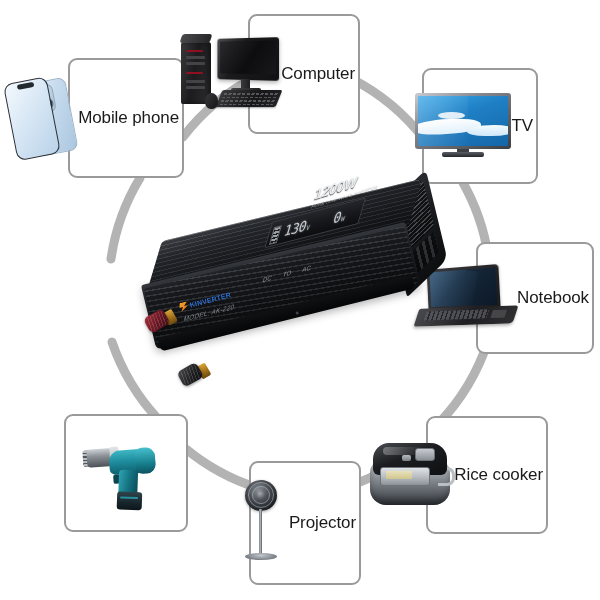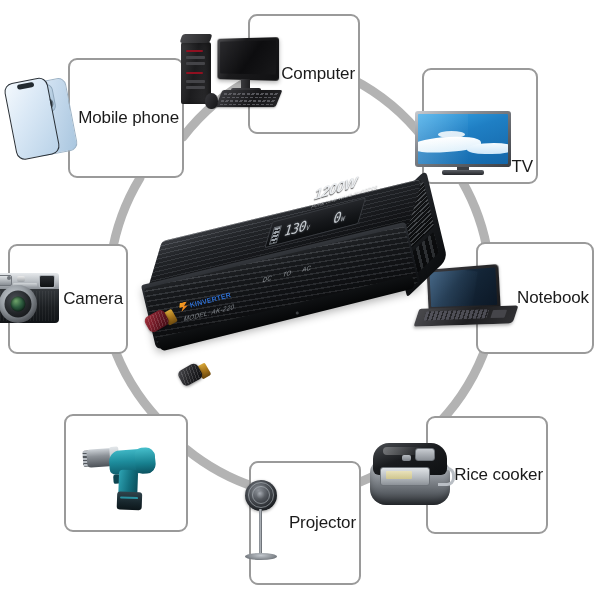--- a/index.html
+++ b/index.html
@@ -609,21 +609,21 @@
           <span class="pc-keyrow" style="top:6.5px;"></span>
           <span class="pc-keyrow" style="top:10px;"></span>
           <span class="pc-keyrow" style="top:13.5px;"></span>
         </div>
         <div class="pc-mouse"></div>
       </div>
     </div>
     <div class="device-label">Computer</div>
   </div>
 
-  <div class="device-box" style="left:422px; top:68px; width:116px; height:116px;align-items:flex-end;">
+  <div class="device-box" style="left:422px; top:68px; width:116px; height:116px;">
     <div class="device-art">
       <div class="tv-wrap">
         <div class="tv-body">
           <div class="tv-screen">
             <span class="tv-cloud1"></span>
             <span class="tv-cloud2"></span>
             <span class="tv-cloud3"></span>
             <span class="tv-sheen"></span>
           </div>
         </div>
@@ -694,42 +694,20 @@
         <div class="dr-motor"></div>
         <div class="dr-trigger"></div>
         <div class="dr-grip"></div>
         <div class="dr-batt">
             <span class="dr-batt-line"></span>
           </div>
       </div>
     </div>
   </div>
 
-  <div class="device-box" style="left:8px; top:244px; width:120px; height:110px;">
-    <div class="device-art">
-      <div class="cam-wrap">
-        <div class="cam-top">
-          <span class="cam-dial d1"></span>
-          <span class="cam-dial d2"></span>
-          <span class="cam-dot"></span>
-          <span class="cam-shutter"></span>
-          <span class="cam-slot"></span>
-        </div>
-        <div class="cam-body">
-            <span class="cam-grain"></span>
-          </div>
-        <div class="cam-vf"></div>
-        <div class="cam-lens-outer">
-          <span class="cam-lens-mid"></span>
-          <span class="cam-lens-glass"></span>
-        </div>
-      </div>
-    </div>
-    <div class="device-label">Camera</div>
-  </div>
 
   <div id="inverter">
     <div class="inv-rot">
 
       <div class="inv-side">
         <span class="inv-vents"></span>
         <span class="inv-vent-slots"></span>
       </div>
 
       <div class="inv-top">

